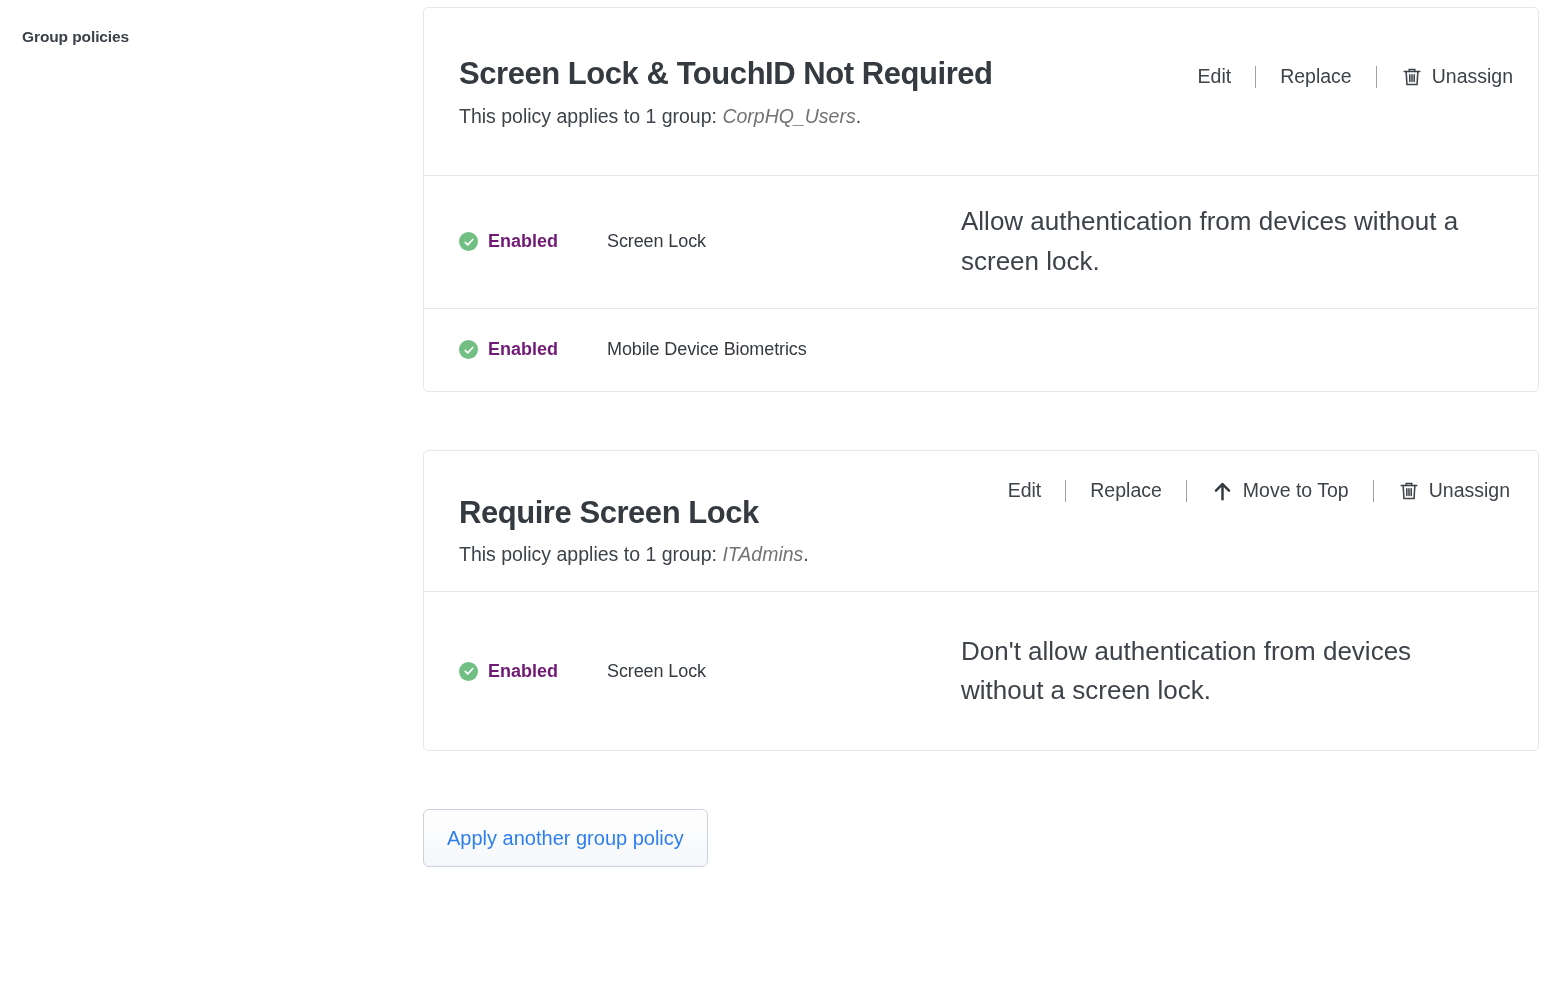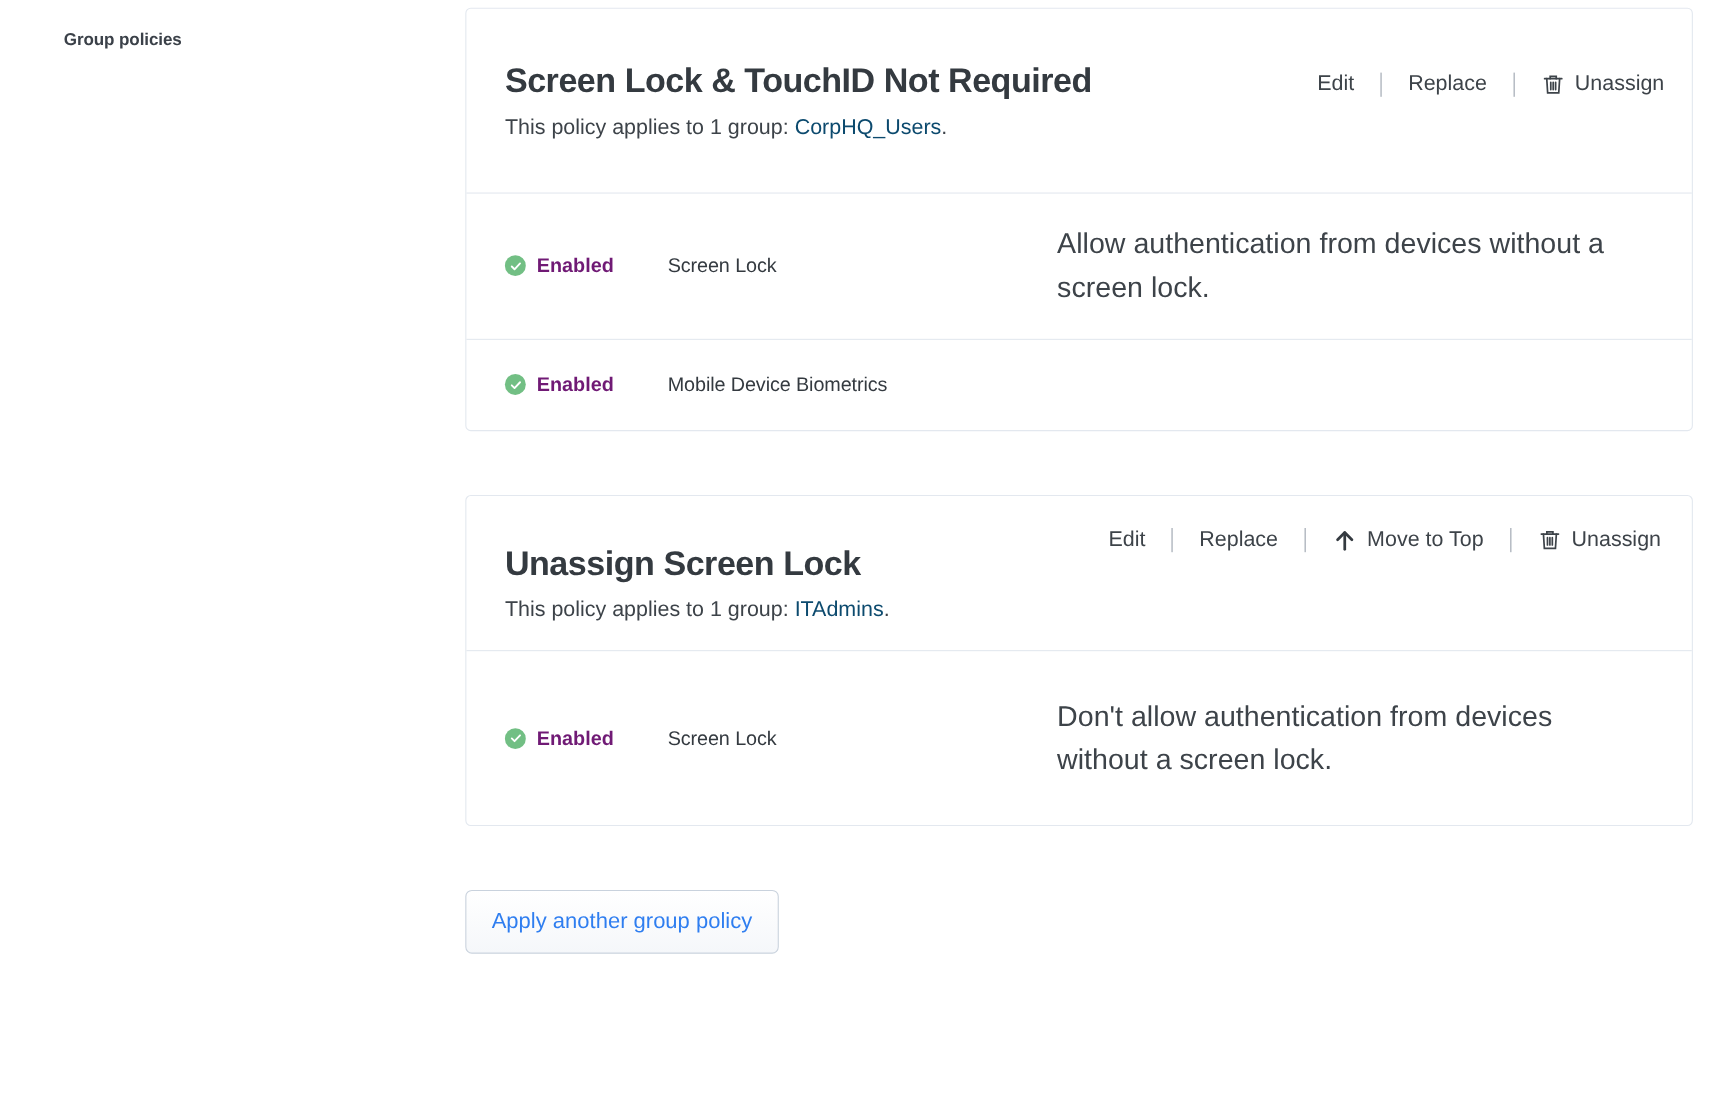--- a/index.html
+++ b/index.html
@@ -23,21 +23,20 @@
 
   
   .side-label {
     position: absolute;
     left: 22px;
     top: 28px;
     font-size: 15.5px;
     font-weight: bold;
     color: #3b4149;
     letter-spacing: -0.1px;
-    margin-left: 36px;
   }
 
   
   .main-col {
     position: absolute;
     left: 377px;
     top: 7px;
     width: 1162px;
     padding-left: 46px;
   }
@@ -68,23 +67,24 @@
     margin: 0;
   }
   .policy-subtitle {
     font-size: 19.5px;
     color: #3d4349;
     margin-top: 11px;
     line-height: 1.25;
     font-weight: normal;
   }
   .group-link {
-    color: #0c4a6e;
+    color: #737373;
     text-decoration: none;
     cursor: pointer;
+    font-style: italic;
   }
 
   
   .card-actions {
     position: absolute;
     display: flex;
     align-items: center;
     white-space: nowrap;
   }
   .card-actions.pos-a { right: 21px; top: 58px; }
@@ -235,21 +235,21 @@
           <span>Enabled</span>
         </div>
         <div class="col-name">Mobile Device Biometrics</div>
       </div>
 
     </div>
 
     <div class="policy-card">
 
       <div class="card-header compact">
-        <h2 class="policy-title">Unassign Screen Lock</h2>
+        <h2 class="policy-title">Require Screen Lock</h2>
         <div class="policy-subtitle">
           <span>This policy applies to 1 group: </span><a class="group-link">ITAdmins</a><span>.</span>
         </div>
 
         <div class="card-actions pos-b" style="position:absolute; right:24px; top:29px;">
           <button class="action-btn">Edit</button>
           <span class="action-sep"></span>
           <button class="action-btn">Replace</button>
           <span class="action-sep"></span>
           <button class="action-btn">

